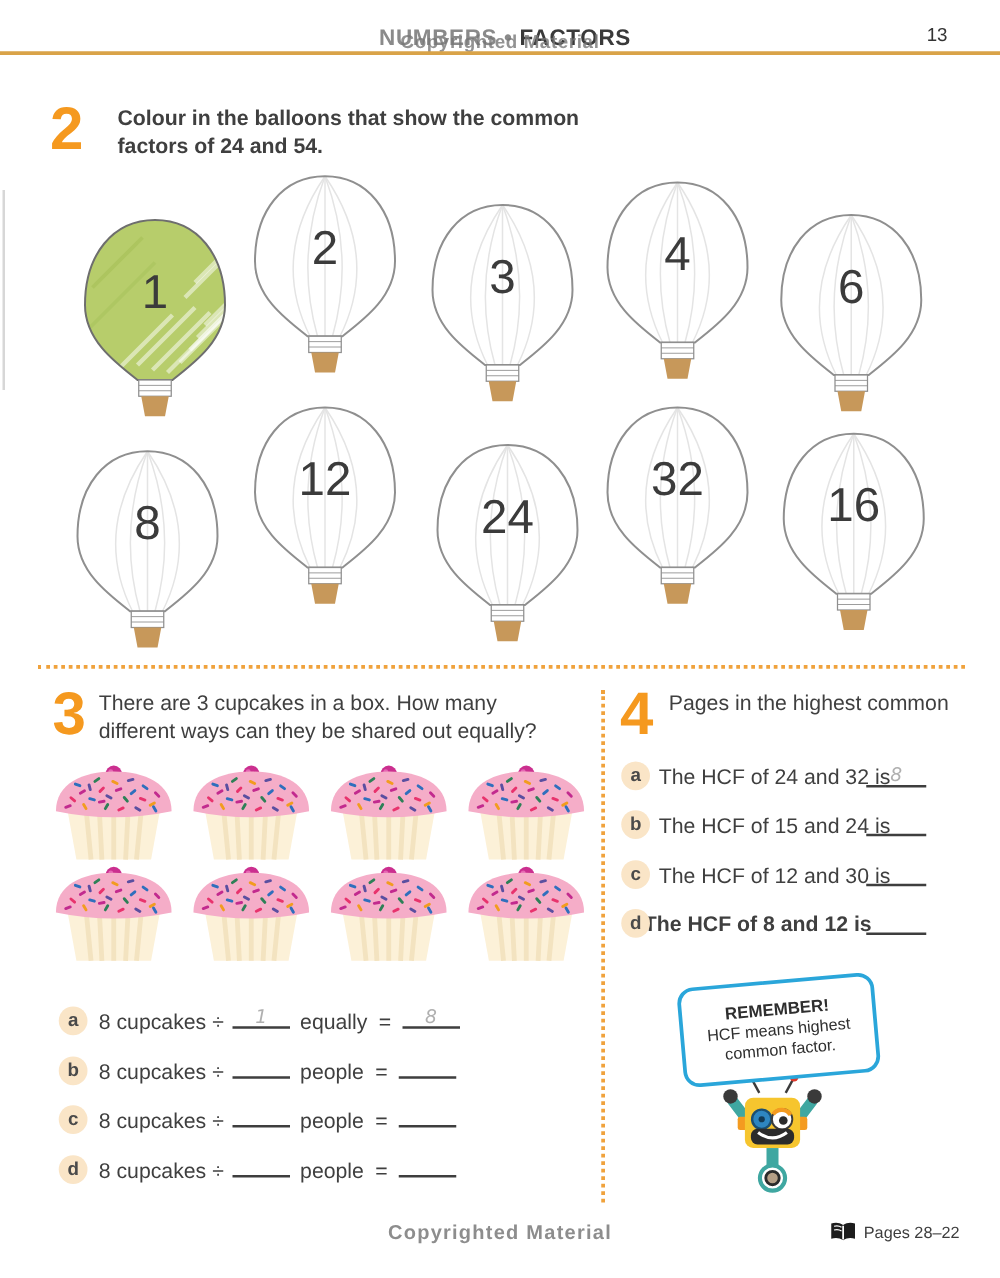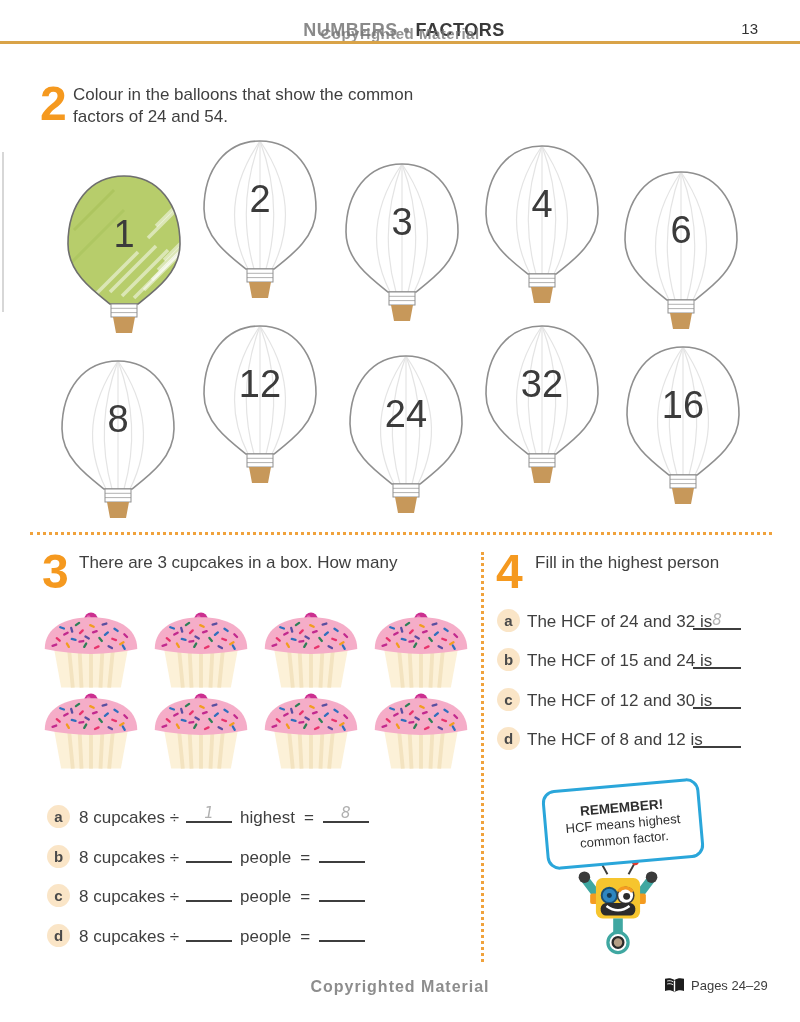--- a/index.html
+++ b/index.html
@@ -67,21 +67,21 @@
     <span>NUMBERS</span>
     <span>•</span>
     <span class="topic">FACTORS</span>
   </div>
   <div class="hdr-watermark">Copyrighted Material</div>
   <div class="hdr-page-num">13</div>
   <div class="hdr-rule" id="hdr-rule" style="background: rgb(217, 163, 72);"></div>
   <div class="page-edge"></div>
 
   <div class="q-num" id="q2-num" style="left: 40px; top: 80px; color: rgb(245, 153, 31);">2</div>
-  <div class="q-text" style="left:73px; top:84px;">
+  <div class="q-text" style="left:94px; top:84px;font-weight:bold;">
     <div>Colour in the balloons that show the common</div>
     <div>factors of 24 and 54.</div>
   </div>
 
   <div id="balloon-field">
       <div style="position: absolute; left: 54px; top: 170px;"><svg width="140" height="168" viewBox="0 0 140 168">
     <defs>
             <clipPath id="envclip0">
               <path d="M70,6 C36,6 14,34 14,74 C14,102 38,120 56,134 L84,134 C102,120 126,102 126,74 C126,34 104,6 70,6 Z"></path>
             </clipPath>
@@ -281,20 +281,21 @@
     <text x="70" y="64" text-anchor="middle" dominant-baseline="central" font-size="38" fill="#3b3b3b">16</text>
   </svg></div>
     </div>
 
   <div class="div-h"></div>
   <div class="div-v"></div>
 
   <div class="q-num" id="q3-num" style="left: 42px; top: 548px; color: rgb(245, 153, 31);">3</div>
   <div class="q-text" style="left:79px; top:552px;">
     <div>There are 3 cupcakes in a box. How many</div>
+    <div>different ways can they be shared out equally?</div>
   </div>
   <div id="cupcake-field">
       <div style="position: absolute; left: 38px; top: 610px;"><svg width="106" height="82" viewBox="0 0 110 84">
     <path d="M16,36 L94,36 L86,80 L24,80 Z" fill="#fcf1d8"></path>
           <line x1="32" y1="38" x2="36.14" y2="80" stroke="#f3e3c0" stroke-width="4"></line>
           <line x1="43" y1="38" x2="45.16" y2="80" stroke="#f3e3c0" stroke-width="4"></line>
           <line x1="55" y1="38" x2="55" y2="80" stroke="#f3e3c0" stroke-width="4"></line>
           <line x1="67" y1="38" x2="64.84" y2="80" stroke="#f3e3c0" stroke-width="4"></line>
           <line x1="78" y1="38" x2="73.86" y2="80" stroke="#f3e3c0" stroke-width="4"></line>
     <ellipse cx="55" cy="9.5" rx="7" ry="7.5" fill="#cb2f8f"></ellipse>
@@ -572,21 +573,21 @@
         </svg></div>
     </div>
   <div id="q3-rows">
       <div class="ex-row" style="left: 47px; top: 808px; width: 310px;">
         <span class="letter-circle">a</span>
      <span class="row-body" style="margin-left:32px;">
        <span>8 cupcakes ÷</span>
        <span class="blank" style="width:46px; margin:0 8px 0 7px;">
             <span class="hw">1</span>
           </span>
-       <span>highest</span>
+       <span>equally</span>
        <span style="margin:0 9px;">=</span>
        <span class="blank" style="width:46px;">
             <span class="hw">8</span>
           </span>
      </span>
       </div>
       <div class="ex-row" style="left: 47px; top: 847.5px; width: 310px;">
         <span class="letter-circle">b</span>
      <span class="row-body" style="margin-left:32px;">
        <span>8 cupcakes ÷</span>
@@ -625,21 +626,21 @@
        <span style="margin:0 9px;">=</span>
        <span class="blank" style="width:46px;">
             <span class="hw"></span>
           </span>
      </span>
       </div>
     </div>
 
   <div class="q-num" id="q4-num" style="left: 496px; top: 548px; color: rgb(245, 153, 31);">4</div>
   <div class="q-text" style="left:535px; top:552px;">
-    <div>Fill in the highest person</div>
+    <div>Pages in the highest common</div>
   </div>
   <div id="q4-rows">
       <div class="ex-row" style="left: 497px; top: 612px; width: 280px;">
         <span class="letter-circle">a</span>
      <span class="row-body" style="margin-left:30px;text-align:right;">
        <span>The HCF of 24 and 32 is</span>
      </span>
      <span class="blank" style="width:48px; position:absolute; left:196px; bottom:2px;">
           <span class="hw">8</span>
         </span>
@@ -657,21 +658,21 @@
         <span class="letter-circle">c</span>
      <span class="row-body" style="margin-left:30px;">
        <span>The HCF of 12 and 30 is</span>
      </span>
      <span class="blank" style="width:48px; position:absolute; left:196px; bottom:2px;">
           <span class="hw"></span>
         </span>
       </div>
       <div class="ex-row" style="left: 497px; top: 729.9px; width: 280px;">
         <span class="letter-circle">d</span>
-     <span class="row-body" style="margin-left:30px;">
+     <span class="row-body" style="margin-left:18px;font-weight:bold;">
        <span>The HCF of 8 and 12 is</span>
      </span>
      <span class="blank" style="width:48px; position:absolute; left:196px; bottom:2px;">
           <span class="hw"></span>
         </span>
       </div>
     </div>
 
   <div class="remember-box">
     <div class="rb-title">REMEMBER!</div>
@@ -704,16 +705,16 @@
 
   <div class="ftr-watermark">Copyrighted Material</div>
   <div class="ftr-pages">
     <span id="book-icon">
         <svg width="21" height="17" viewBox="0 0 21 17" style="display:block;">
     <path d="M10.5,3 C7.5,0.8 4,0.8 1,1.8 L1,14 C4,13 7.5,13 10.5,15.2 C13.5,13 17,13 20,14 L20,1.8 C17,0.8 13.5,0.8 10.5,3 Z" fill="#1d1d1d"></path>
     <path d="M10.5,3.6 L10.5,14.6" stroke="#ffffff" stroke-width="1.4"></path>
     <path d="M3.2,4 C5.5,3.4 7.6,3.7 9.2,4.8 M3.2,7 C5.5,6.4 7.6,6.7 9.2,7.8" stroke="#ffffff" stroke-width="0.9" fill="none"></path>
   </svg>
       </span>
-    <span>Pages 24–29</span>
+    <span>Pages 28–22</span>
   </div>
 
 </div>
 
 </body></html>

